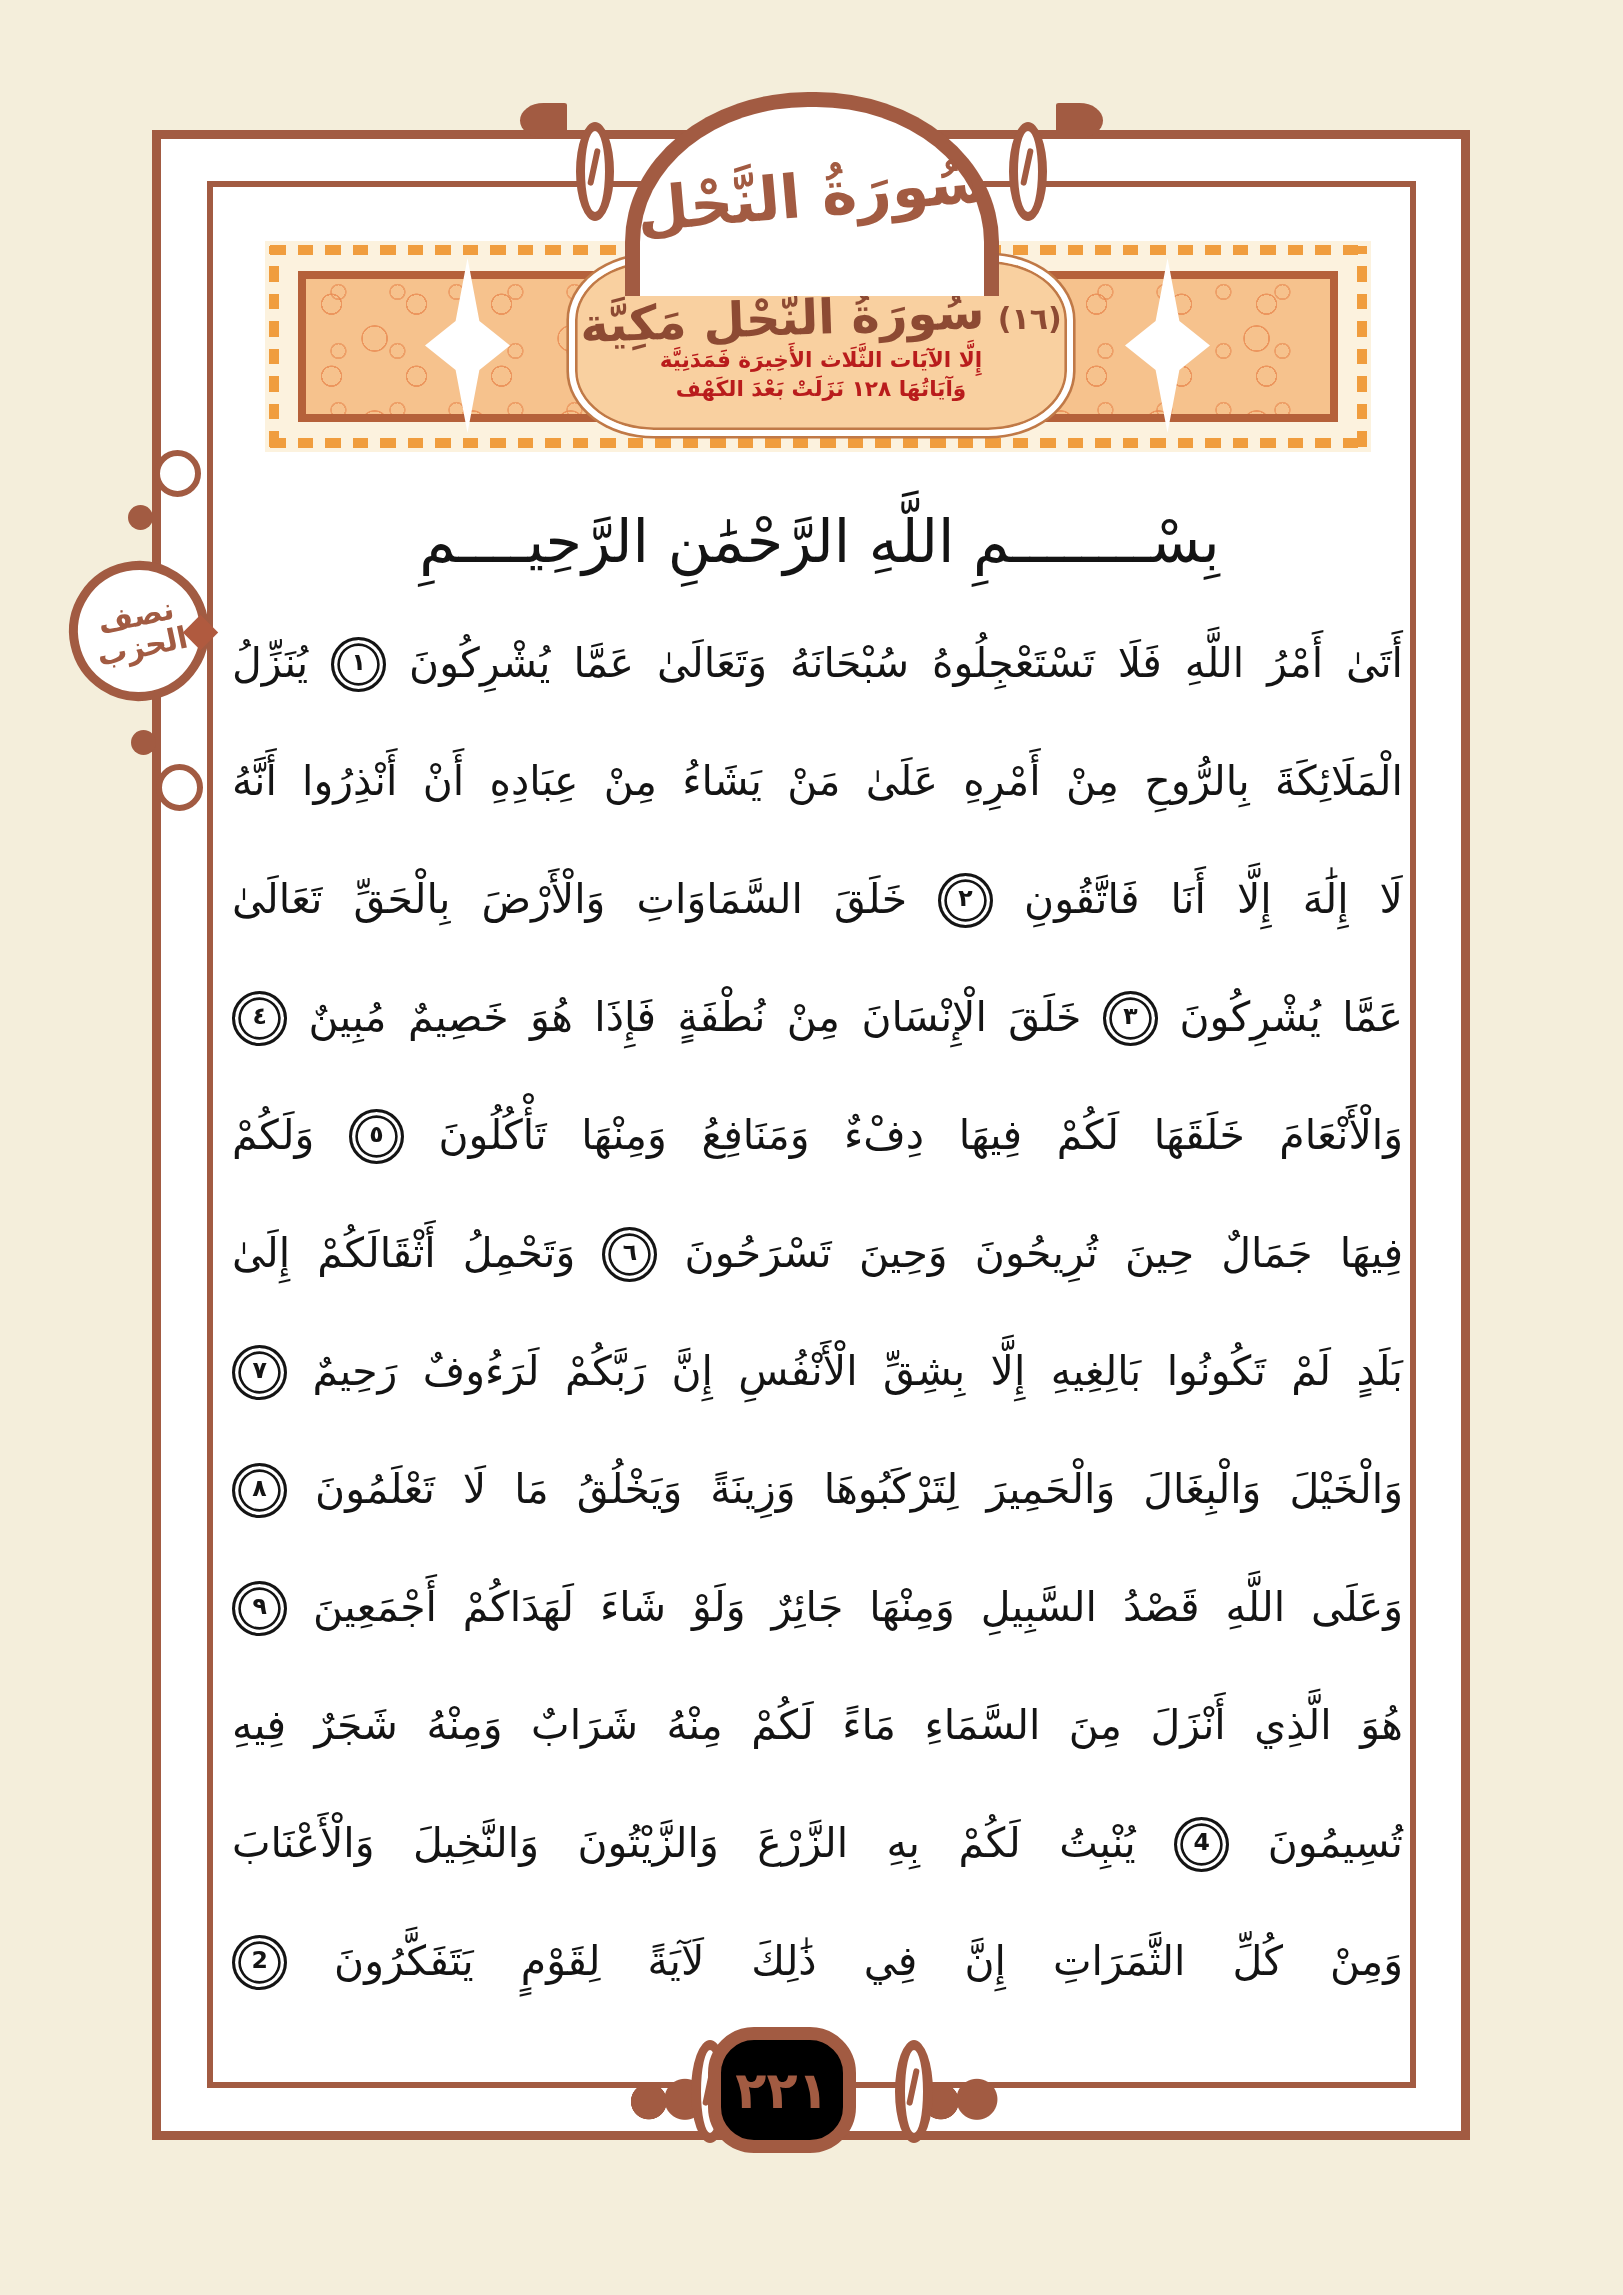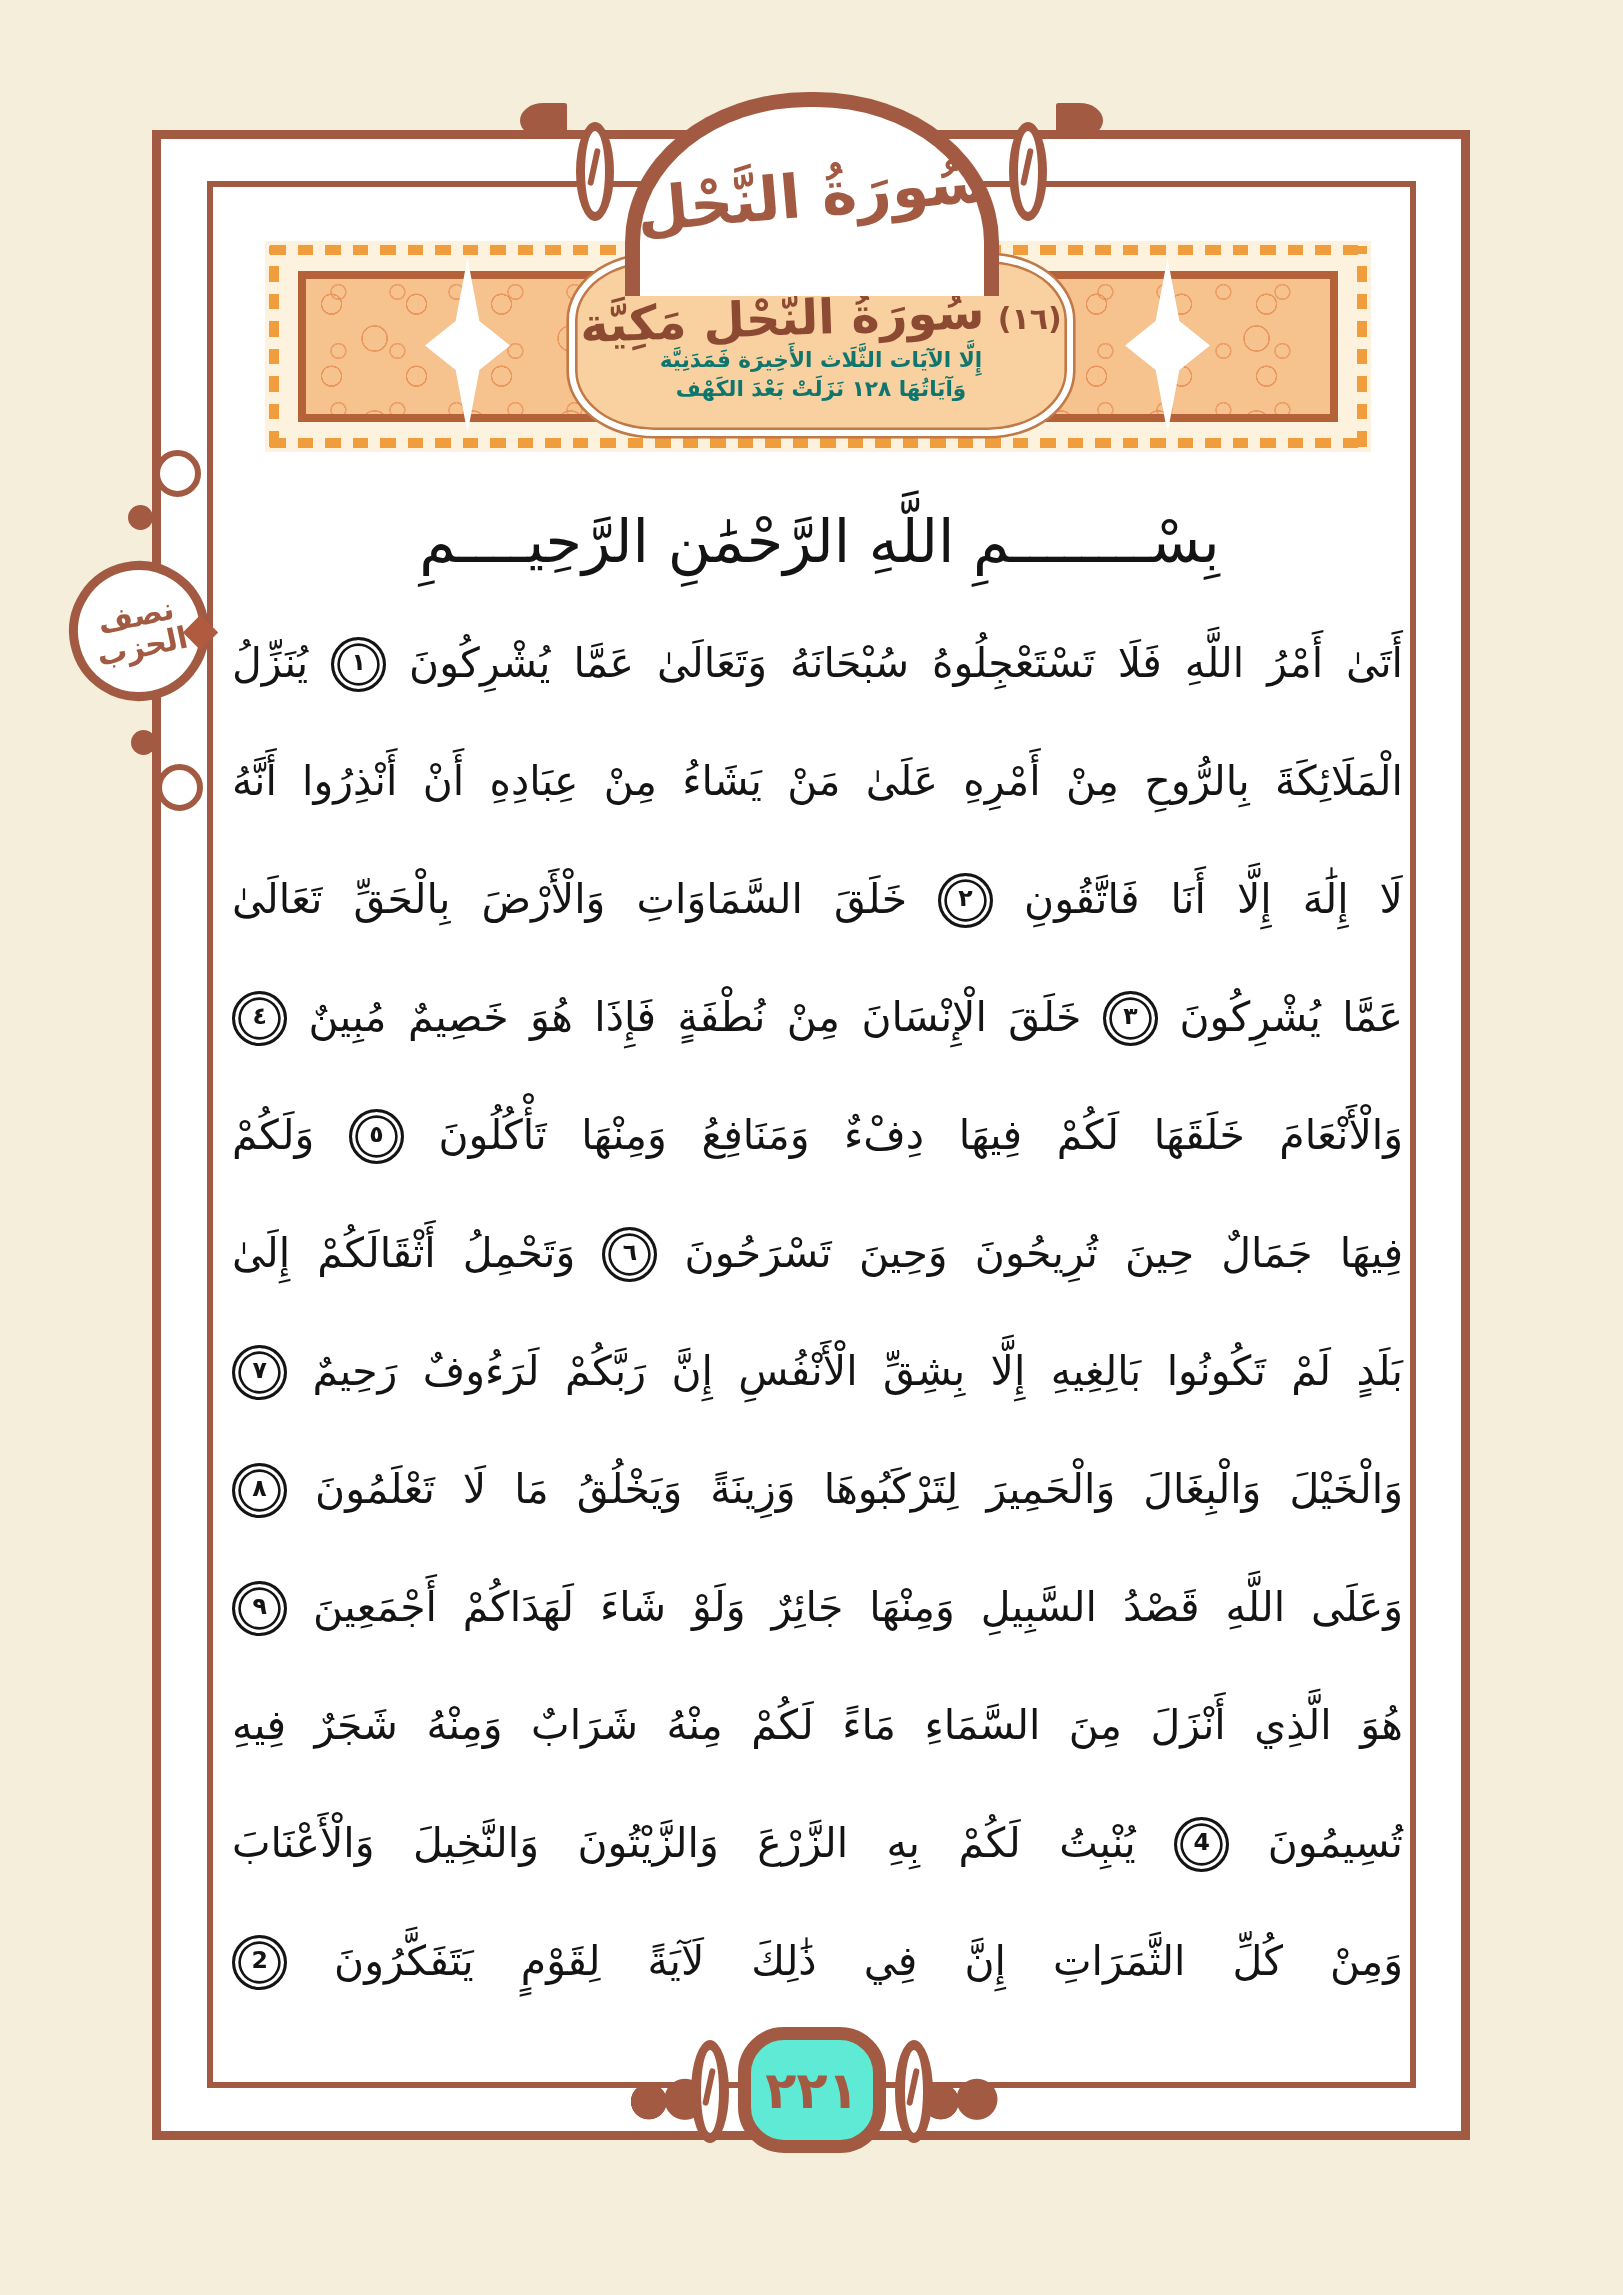--- a/index.html
+++ b/index.html
@@ -48,21 +48,21 @@
         clip-path:polygon(50% 0%,64% 36%,100% 50%,64% 64%,50% 100%,36% 64%,0% 50%,36% 36%);
         filter:drop-shadow(0 0 2px #c9763d);}
   .qf.left{left:160px;top:17px;} .qf.right{left:860px;top:17px;}
   .cartouche{position:absolute;left:304px;top:14.4px;width:504px;height:181px;box-sizing:border-box;
         background:#f9d0a0;border:6.5px solid #ffffff;border-radius:85px / 65px;
         box-shadow:0 0 0 2.6px #c07947, inset 0 0 0 2.6px #c07947;
         display:flex;flex-direction:column;align-items:center;justify-content:center;z-index:4;}
   .cart-title-row{display:flex;direction:rtl;align-items:center;gap:13px;color:#8d4a33;margin-top:1.3px;}
   .cart-num{font-size:30px;font-weight:bold;}
   .cart-title{font-size:48px;font-weight:bold;white-space:nowrap;transform:rotate(-2deg);}
-  .cart-note{font-size:21.6px;font-weight:bold;color:#0f766e;line-height:1.3;direction:rtl;white-space:nowrap;}
+  .cart-note{font-size:21.6px;font-weight:bold;color:#b91c1c;line-height:1.3;direction:rtl;white-space:nowrap;}
 
   
   .basmala{position:absolute;left:234px;top:479px;width:1171px;height:124px;z-index:3;
         display:flex;align-items:center;justify-content:center;
         font-size:59px;color:#141414;direction:rtl;white-space:nowrap;}
 
   
   .qtext{position:absolute;left:232px;top:605px;width:1171px;z-index:3;}
   .qline{height:118px;display:flex;direction:rtl;justify-content:space-between;
         align-items:center;font-size:41px;color:#141414;line-height:1.1;}
@@ -82,22 +82,22 @@
         background:#fff;z-index:5;}
   .scroll.s1{left:154px;top:450px;width:47px;height:47px;}
   .scroll.s3{left:156px;top:764px;width:47px;height:47px;}
   .dot{position:absolute;background:#a25b42;border-radius:50%;z-index:5;}
   .dot.d1{left:128px;top:505px;width:25px;height:25px;}
   .dot.d2{left:131px;top:730px;width:25px;height:25px;}
   .finial{position:absolute;left:188px;top:620px;width:25px;height:25px;background:#b05a3f;
         transform:rotate(45deg);z-index:7;}
 
   
-  .pagenum-pill{position:absolute;left:738px;top:2027px;width:148px;height:126px;box-sizing:border-box;
-        background:#5eead4;border:13px solid #a25b42;border-radius:46px;z-index:6;
+  .pagenum-pill{position:absolute;left:708px;top:2027px;width:148px;height:126px;box-sizing:border-box;
+        background:#000000;border:13px solid #a25b42;border-radius:46px;z-index:6;
         display:flex;align-items:center;justify-content:center;}
   .pagenum{font-size:51px;font-weight:bold;color:#a25b42;letter-spacing:3.9px;}
   .pill-oval{position:absolute;width:38px;height:103px;border:10.5px solid #a25b42;background:#fff;
         border-radius:50%;box-sizing:border-box;z-index:5;}
   .pill-oval::after{content:"";position:absolute;left:4.6px;top:18.3px;width:5.9px;height:38px;
         background:#a25b42;border-radius:3.9px;transform:rotate(12deg);}
   .wing{position:absolute;width:86px;height:54px;z-index:4;background:
      radial-gradient(circle at 30% 62%, #a25b42 0 17.7px, rgba(0,0,0,0) 18.3px),
      radial-gradient(circle at 72% 58%, #a25b42 0 20px, rgba(0,0,0,0) 21px);}
 </style>

